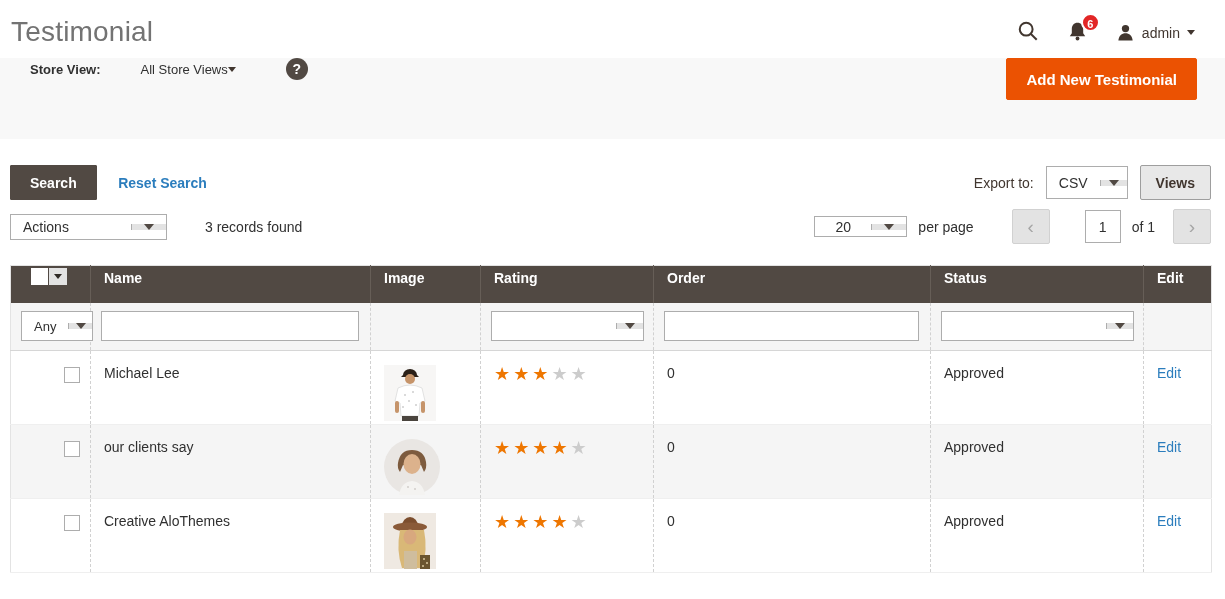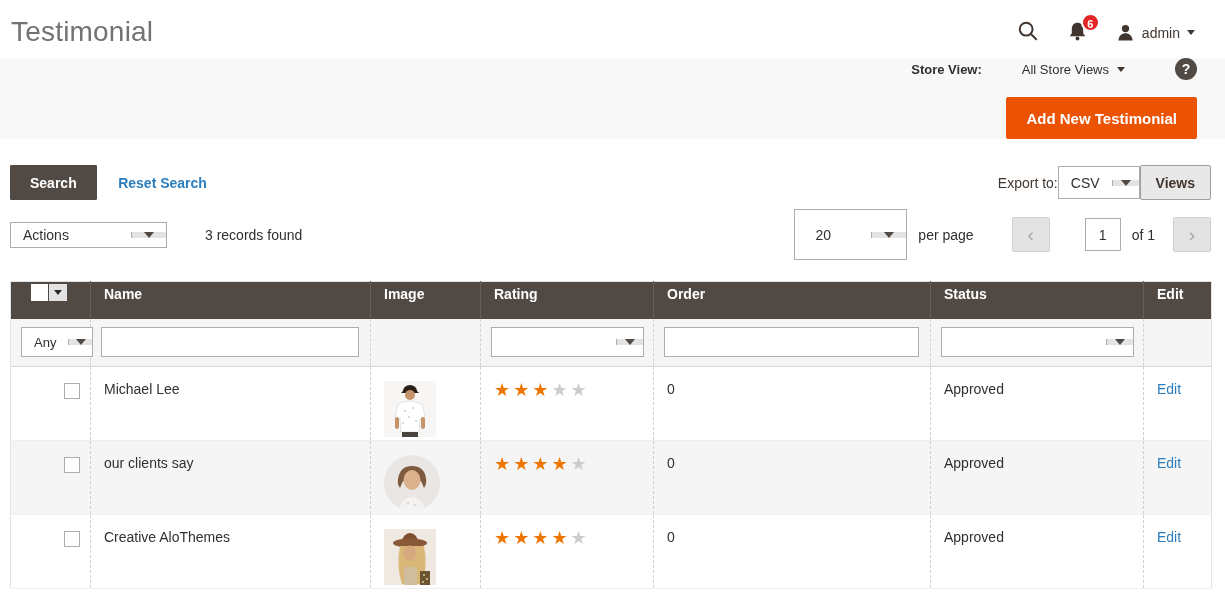--- a/index.html
+++ b/index.html
@@ -18,49 +18,49 @@
   .badge {
     position:absolute; top:-8px; right:-12px; min-width:19px; height:19px;
     background:#e22626; color:#fff; border-radius:50%; font-size:11px; font-weight:700;
     line-height:19px; text-align:center; border:2px solid #fff;
   }
   .admin-chip { display:flex; align-items:center; gap:7px; cursor:pointer; }
   .admin-name { font-size:14px; color:#41362f; }
   .caret-down { width:0; height:0; border-left:4px solid transparent; border-right:4px solid transparent; border-top:5px solid #41362f; display:inline-block; }
 
   
-  .store-panel { background:#f8f8f8; height:81px; display:flex; align-items:flex-end; justify-content:space-between; padding:0 28px 0 30px;flex-direction:column; }
+  .store-panel { background:#f8f8f8; height:81px; display:flex; align-items:flex-start; justify-content:space-between; padding:0 28px 0 30px; }
   .store-left { display:flex; align-items:center; font-size:13px; }
   .store-label { font-weight:700; color:#303030; }
-  .store-switcher { display:flex; align-items:center; gap:8px; margin-left:40px; cursor:pointer; color:#303030; }
+  .store-switcher { display:flex; align-items:center; gap:0; margin-left:40px; cursor:pointer; color:#303030; }
   .help-icon { width:22px; height:22px; border-radius:50%; background:#514943; color:#fff; font-weight:700; font-size:14px; display:flex; align-items:center; justify-content:center; margin-left:50px; cursor:pointer; border:none; }
   .add-btn { background:#eb5202; color:#fff; font-size:15px; font-weight:700; border:1px solid #eb5202; padding:0 19px; height:42px; border-radius:2px; cursor:pointer; font-family:inherit; }
 
   
   .filter-bar { display:flex; justify-content:space-between; align-items:center; margin:26px 14px 0 10px; }
   .search-btn { background:#514943; color:#fff; border:1px solid #514943; font-size:14px; font-weight:700; height:35px; padding:0 19px; border-radius:1px; cursor:pointer; font-family:inherit; }
   .reset-link { color:#2b7dbd; font-size:14px; font-weight:600; margin-left:17px; text-decoration:none; }
-  .export-group { display:flex; align-items:center; font-size:14px; color:#41362f; }
+  .export-group { display:flex; align-items:center; gap:12px; font-size:14px; color:#41362f; }
 
   
   .fselect { display:inline-flex; border:1px solid #adadad; background:#fff; height:33px; cursor:pointer; align-items:center; }
   .fselect .val { padding:0 12px; display:flex; align-items:center; font-size:14px; color:#303030; }
   .fselect .caret-box { width:27px; background:#e3e3e3; border-left:1px solid #adadad; display:flex; align-items:center; justify-content:center; }
   .fselect .caret-box i { width:0; height:0; border-left:5px solid transparent; border-right:5px solid transparent; border-top:6px solid #514943; }
   .export-btn { height:35px; padding:0 15px; background:#e8e8e8; border:1px solid #9e9e9e; font-size:14px; font-weight:600; color:#41362f; border-radius:2px; cursor:pointer; font-family:inherit; }
 
   
   .controls-bar { display:flex; justify-content:space-between; align-items:center; margin:9px 14px 0 10px; }
   .controls-left { display:flex; align-items:center; }
   .actions-select { height:26px; }
   .actions-select .val { min-width:120px; }
   .actions-select .caret-box { width:35px; }
   .records-found { font-size:14px; margin-left:38px; color:#303030; }
   .controls-right { display:flex; align-items:center; }
-  .perpage-select { height:51px;gap:20px; }
+  .perpage-select { height:21px; }
   .perpage-select .val { min-width:56px; justify-content:center; }
   .perpage-select .caret-box { width:35px; }
   .perpage-label { font-size:14px; margin:0 38px 0 11px; color:#303030; }
   .pager-btn { width:38px; height:35px; background:#e3e3e3; border:1px solid #d1d1d1; color:#a5a5a5; font-size:19px; line-height:1; border-radius:2px; cursor:default; font-family:inherit; }
   .page-input { width:36px; height:33px; border:1px solid #adadad; text-align:center; font-size:14px; margin-left:35px; font-family:inherit; color:#303030; }
   .of-label { font-size:14px; margin:0 18px 0 11px; color:#303030; }
 
   
   table.grid { margin:21px 14px 0 10px; border-collapse:collapse; width:1201px; table-layout:fixed; border:1px solid #e3e3e3; }
   .grid thead th { background:#514943; color:#fff; font-size:14px; font-weight:600; text-align:left; padding:0 10px 12px 13px; height:37px; border-left:1px solid #665e57; }

